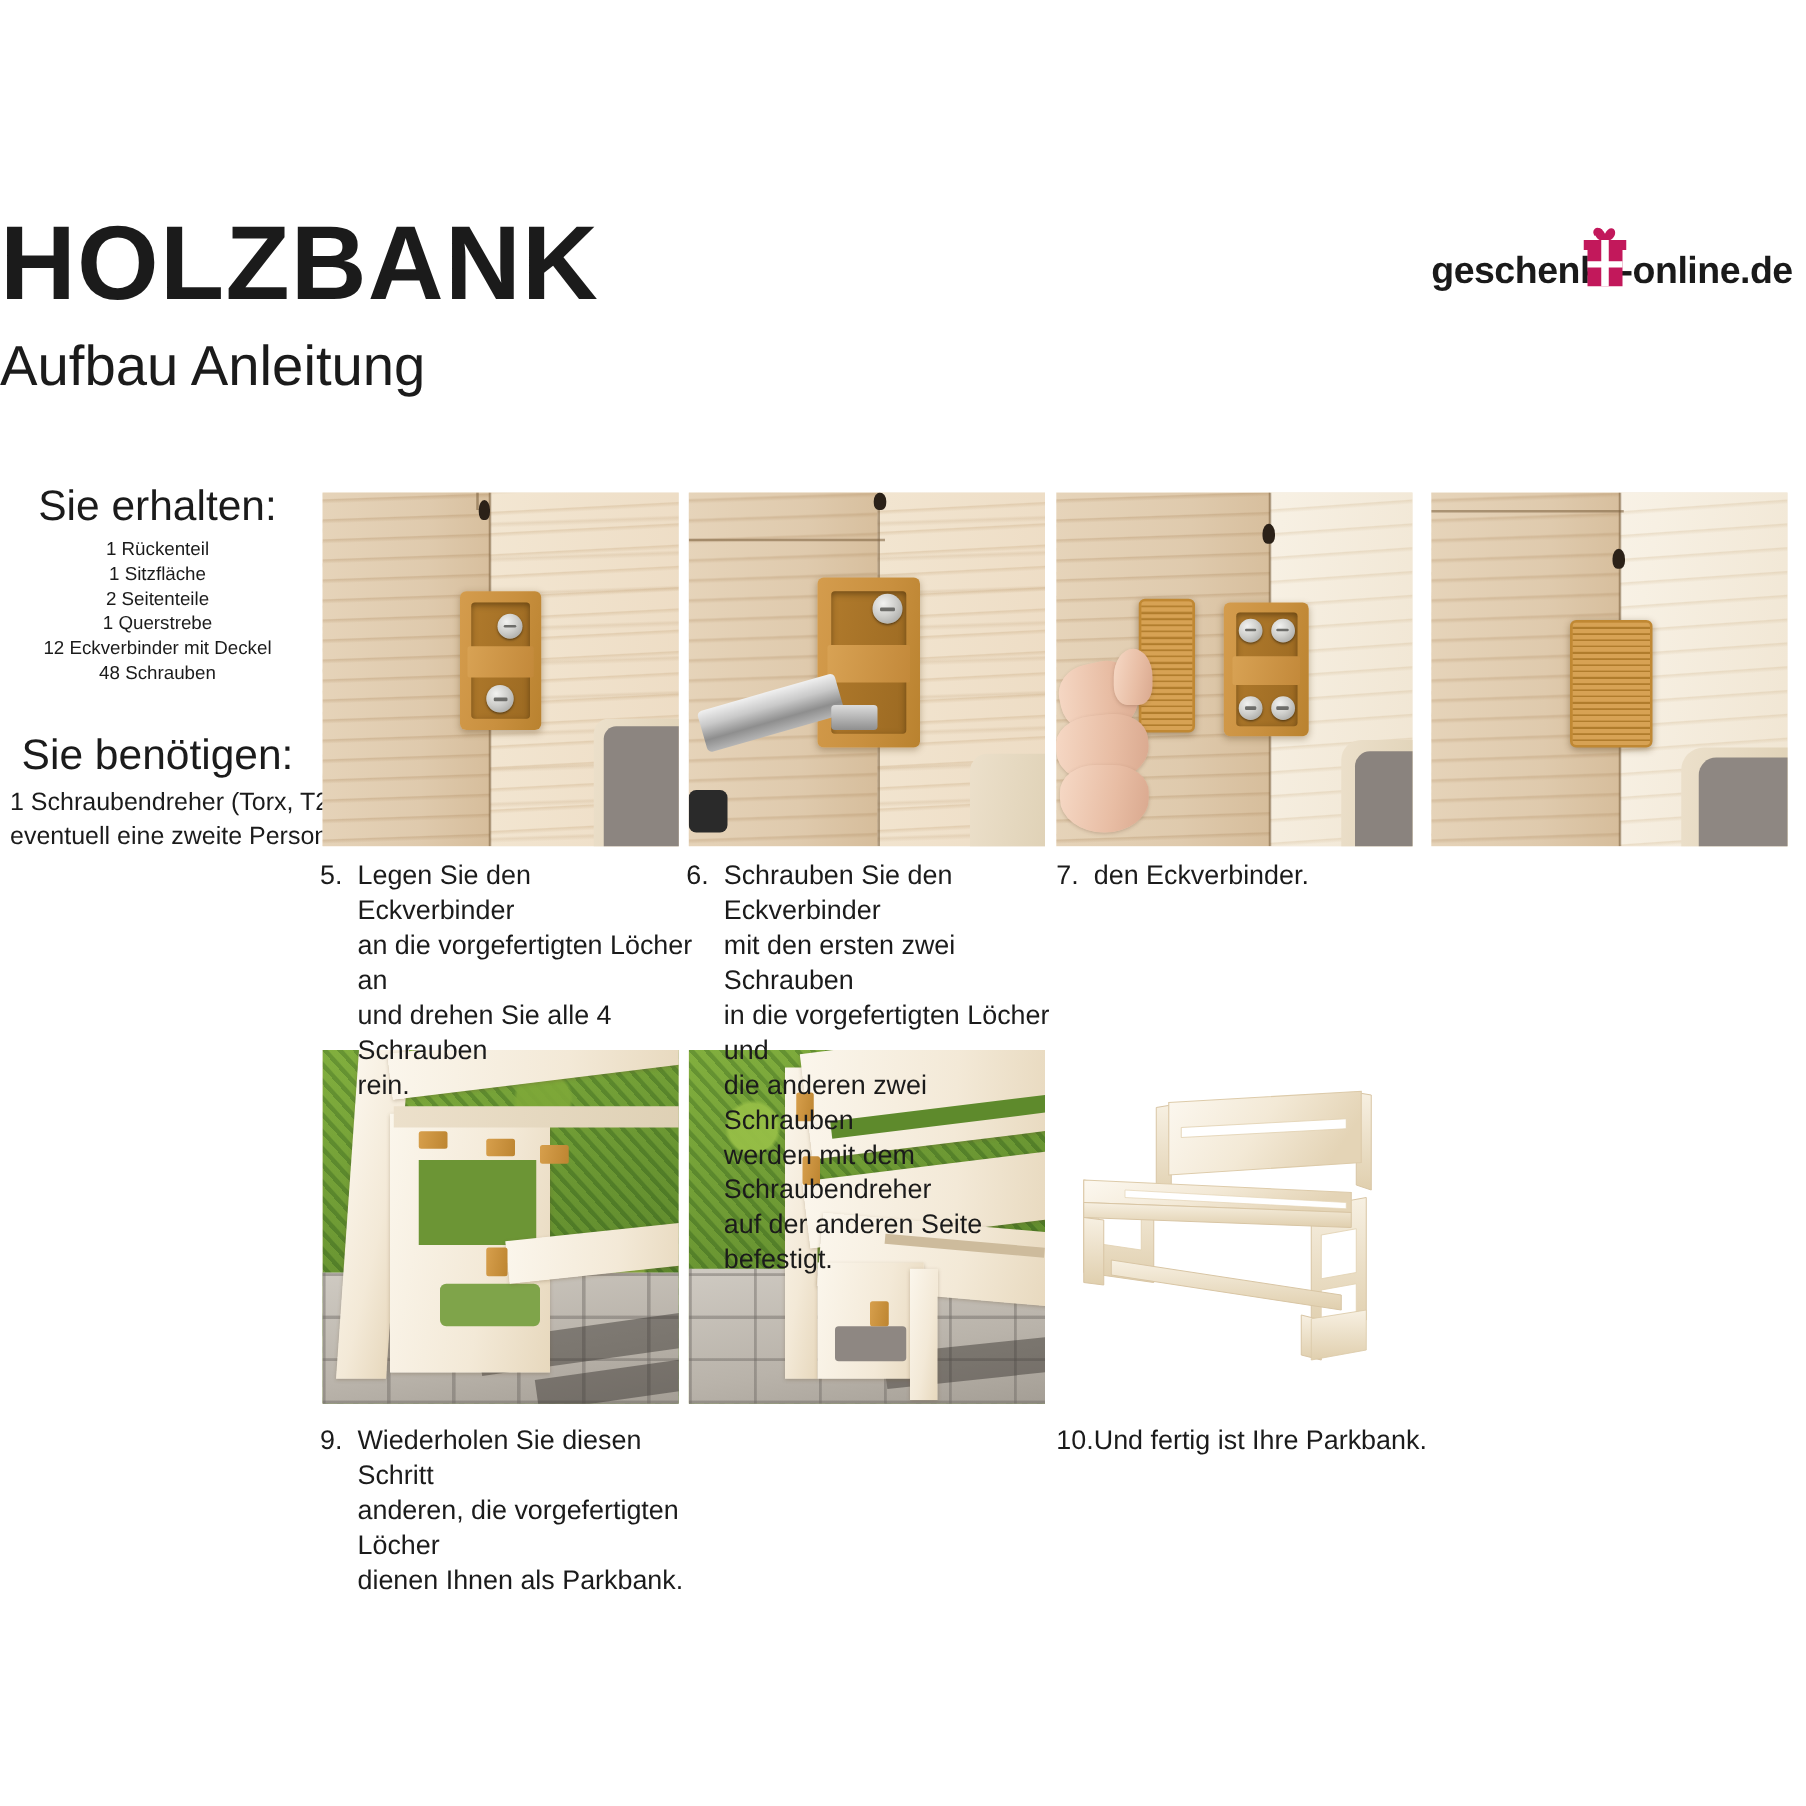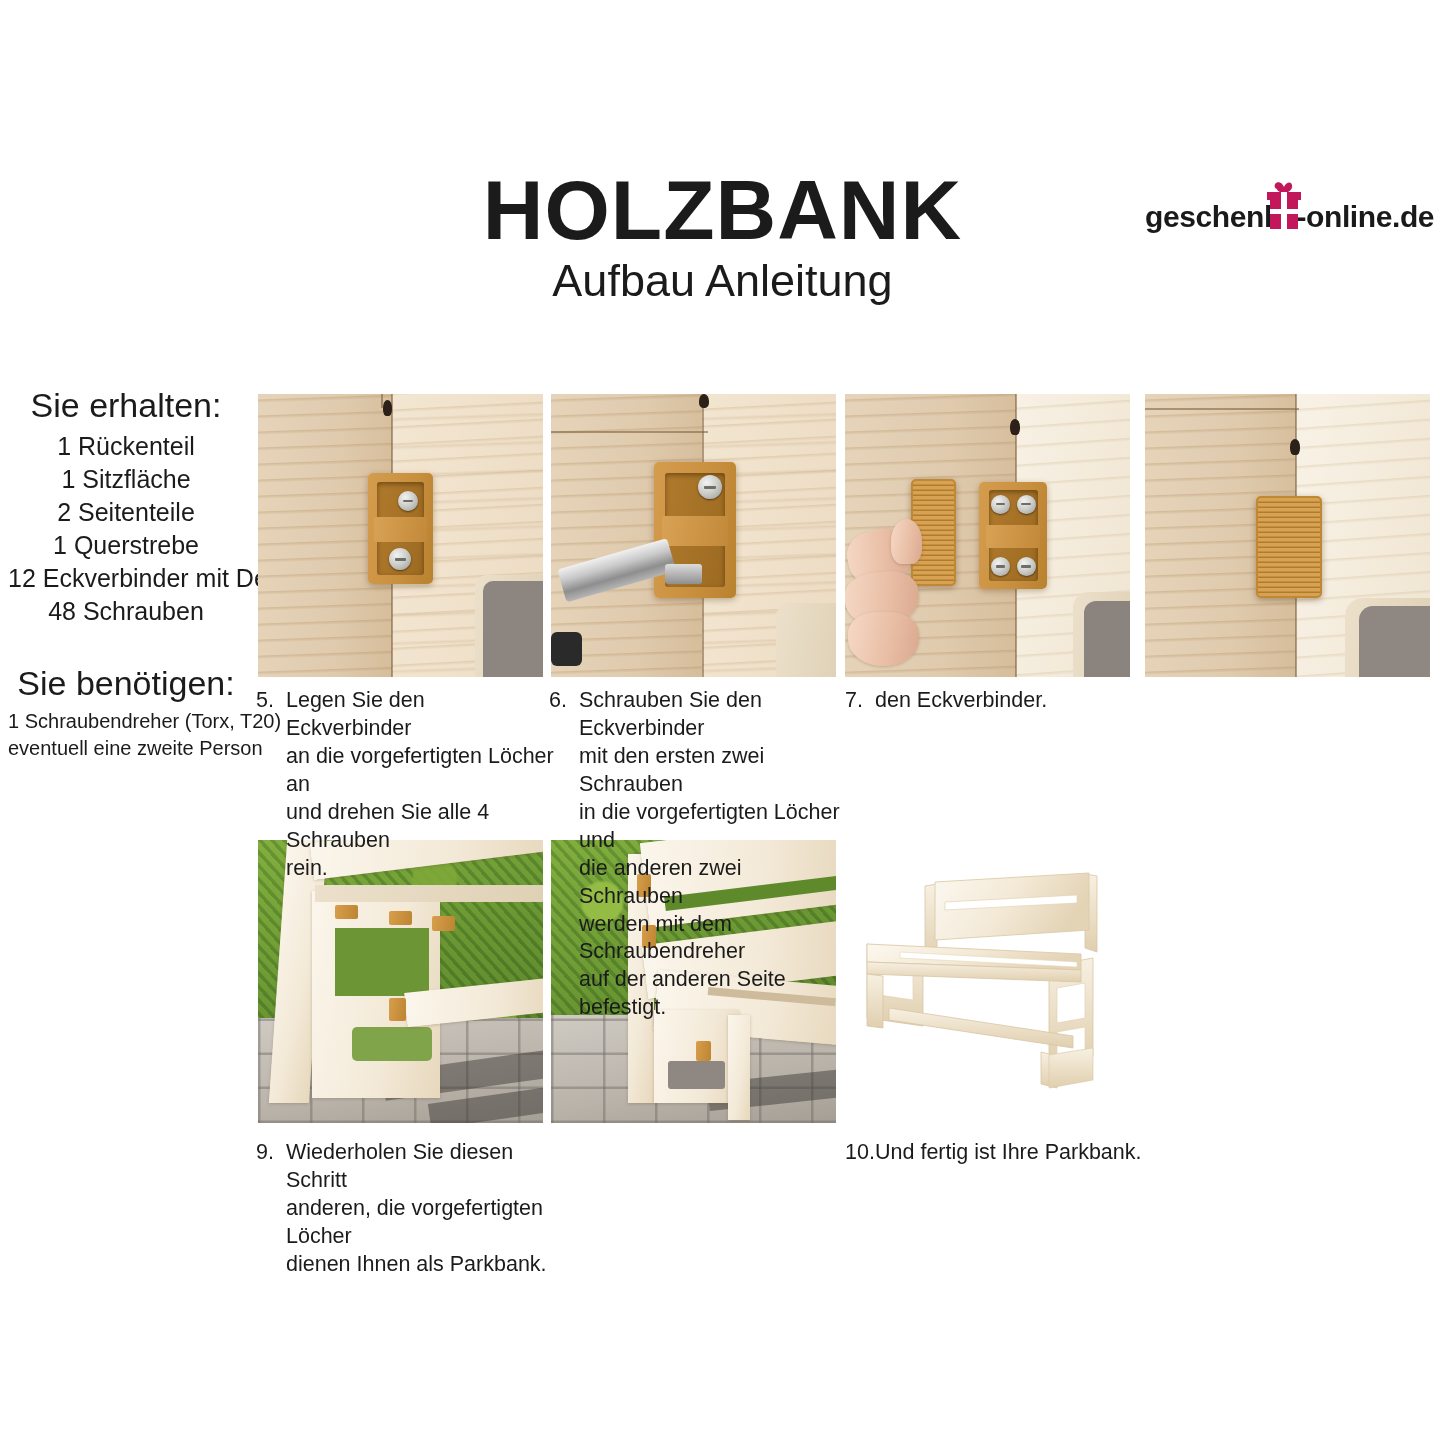--- a/index.html
+++ b/index.html
@@ -21,34 +21,33 @@
   #header {
     position: absolute;
     left: 0; top: 0;
     width: 1445px;
     height: 340px;
   }
   #title-block {
     position: absolute;
     left: 0; top: 168px;
     width: 1445px;
-    text-align: center;
   }
   #doc-title {
     font-size: 84px;
     font-weight: bold;
     letter-spacing: 1px;
     line-height: 1.0;
     color: #1b1b1b;
   }
   #doc-subtitle {
     font-size: 45px;
     font-weight: normal;
     line-height: 1.0;
-    margin-top: 6px;
+    margin-top: 18px;
     color: #1b1b1b;
   }
 
   
   #logo {
     position: absolute;
     right: 30px;
     top: 178px;
     width: 270px;
     height: 70px;
@@ -81,21 +80,21 @@
     text-align: center;
   }
   .sb-heading {
     font-size: 34px;
     font-weight: normal;
     line-height: 1.12;
     color: #1b1b1b;
     margin-bottom: 6px;
   }
   .sb-list {
-    font-size: 25px;
+    font-size: 15px;
     line-height: 1.32;
     color: #1b1b1b;
   }
   .sb-list div { white-space: nowrap; }
   #sidebar-tools { margin-top: 36px; }
   #sidebar-tools .sb-list { font-size: 20px; line-height: 1.34; }
 
   
   .photo {
     position: absolute;

